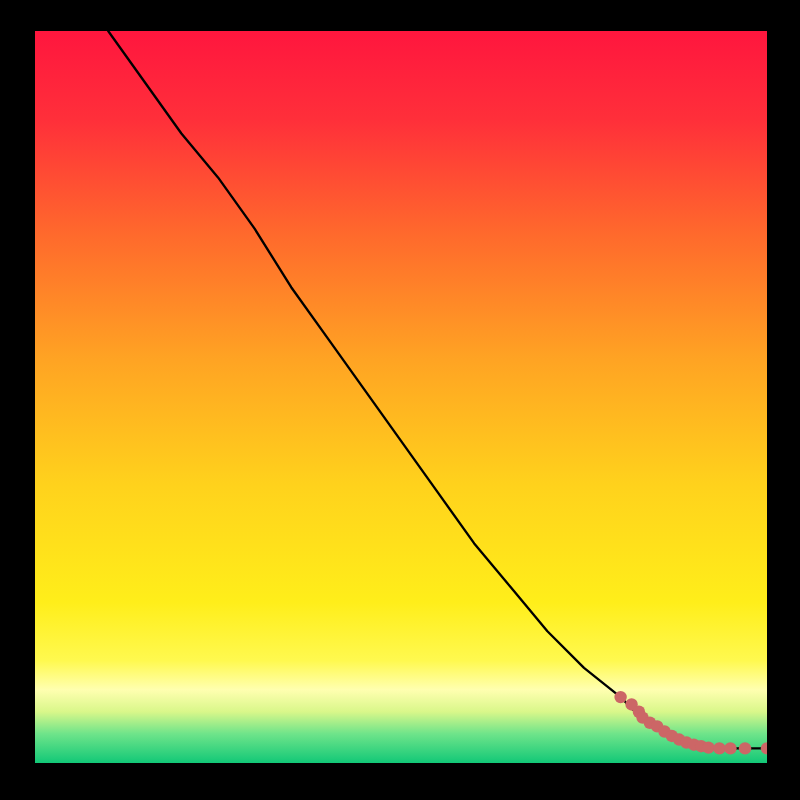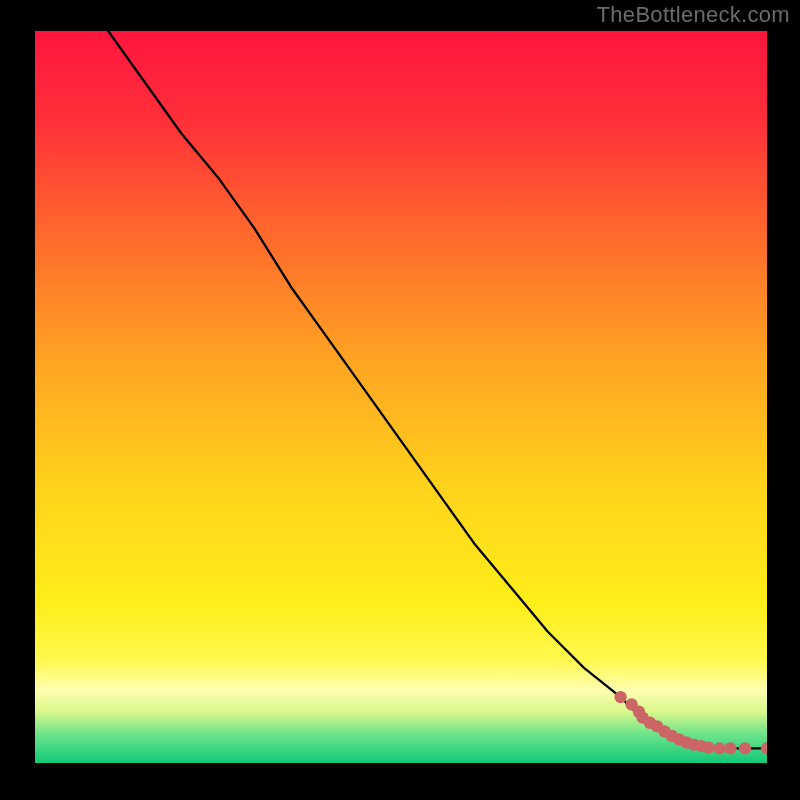--- a/index.html
+++ b/index.html
@@ -43,21 +43,20 @@
     height: 732px;
     z-index: 10;
     pointer-events: none;
   }
 </style>
 </head>
 <body>
 
 <div class="stage">
 
-  <div class="watermark">TheBottleneck.com</div>
 
   <svg class="plot-box" viewBox="0 0 732 732" preserveAspectRatio="none">
     <defs>
       <linearGradient id="bg-grad" x1="0" y1="0" x2="0" y2="1">
         <stop offset="0%" stop-color="#ff163e"></stop>
         <stop offset="12%" stop-color="#ff2f3a"></stop>
         <stop offset="28%" stop-color="#ff6a2c"></stop>
         <stop offset="45%" stop-color="#ffa423"></stop>
         <stop offset="62%" stop-color="#ffd21c"></stop>
         <stop offset="78%" stop-color="#ffee1a"></stop>

